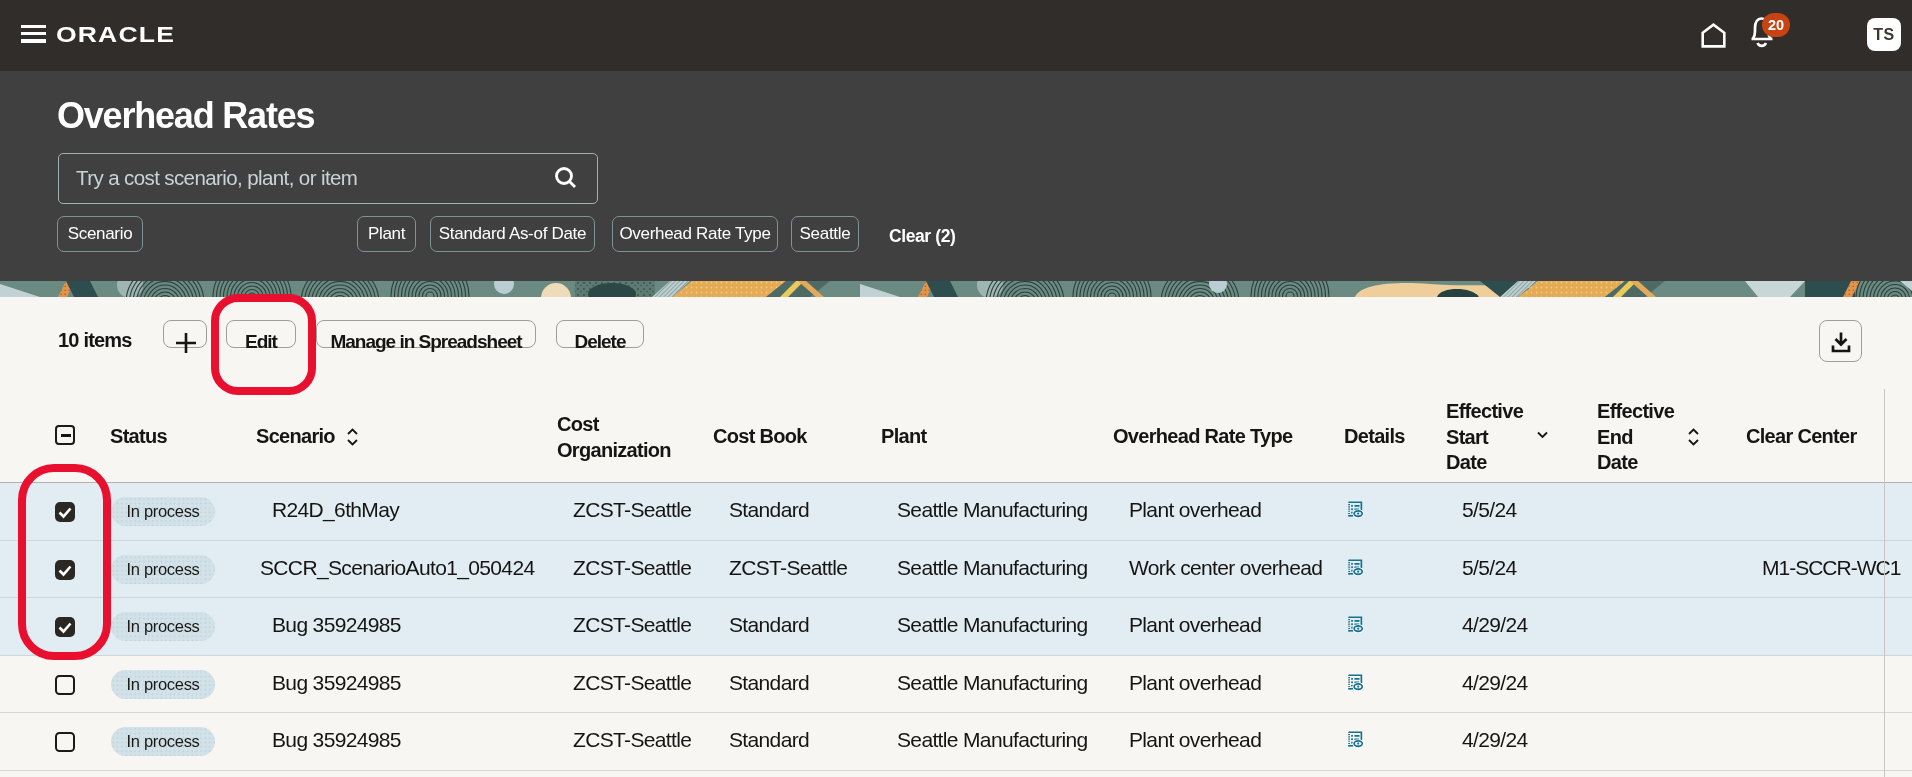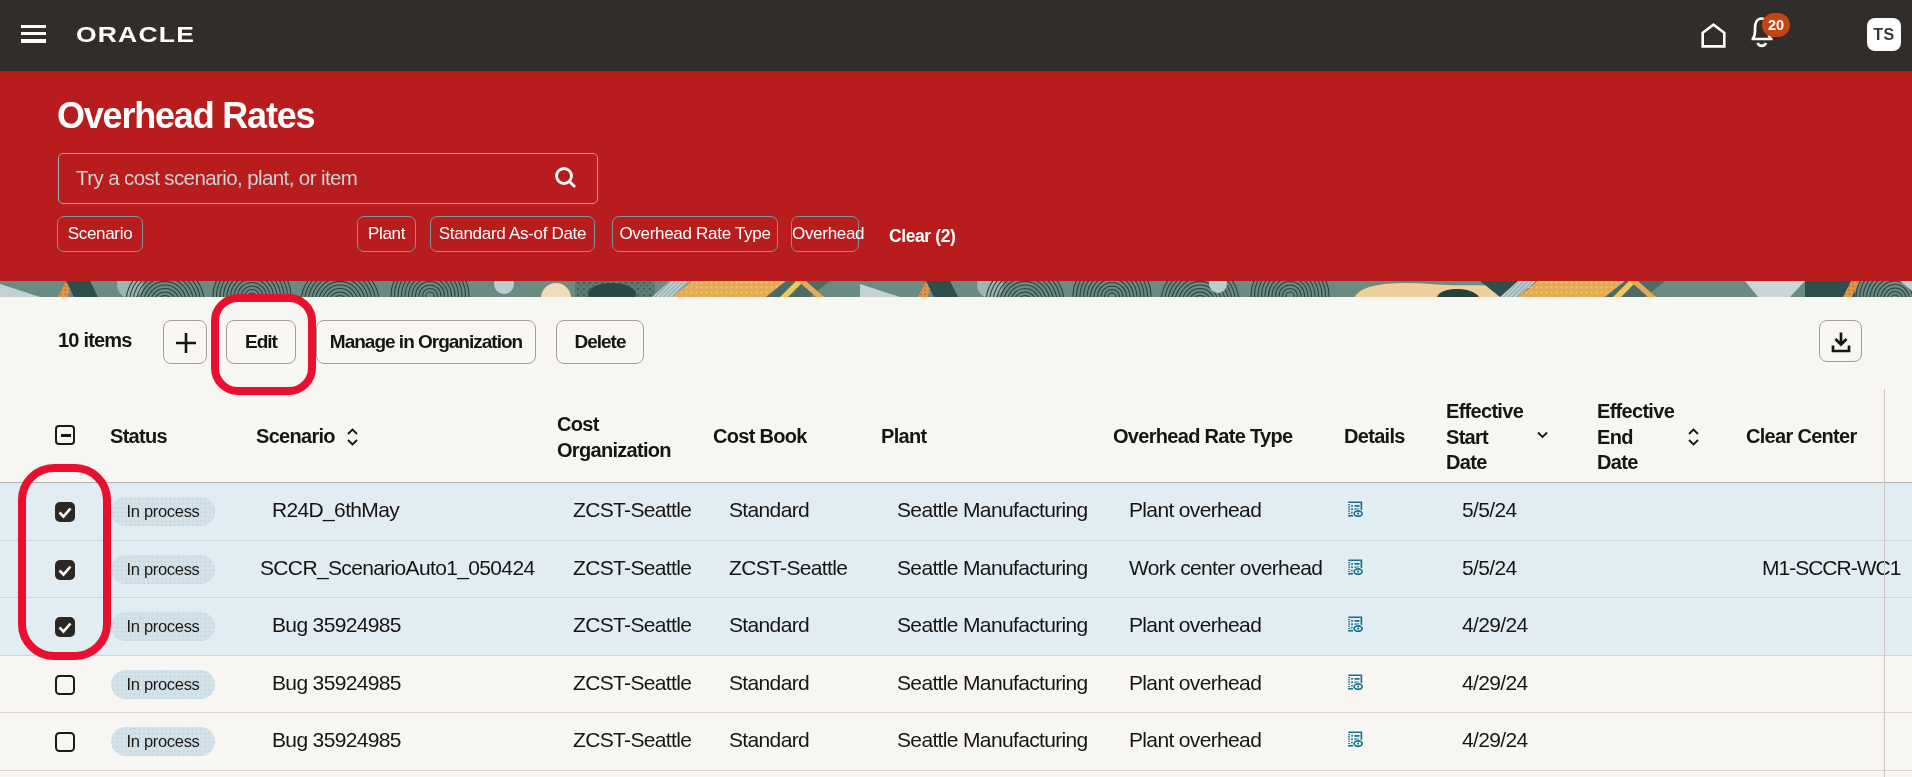--- a/index.html
+++ b/index.html
@@ -3,45 +3,45 @@
 <meta charset="utf-8">
 <style>
   * { margin:0; padding:0; box-sizing:border-box; }
   html,body { width:1912px; height:777px; overflow:hidden; }
   body { font-family:"Liberation Sans", sans-serif; background:#f8f6f3; position:relative; }
 
   
   .topbar { position:absolute; left:0; top:0; width:1912px; height:71px; background:#312d2a; }
   .burger { position:absolute; left:21px; top:25px; width:25px; height:18px; }
   .burger div { height:3.3px; background:#fff; margin-bottom:3.9px; }
-  .logo { position:absolute; left:76px; top:21px; }
+  .logo { position:absolute; left:56px; top:21px; }
   .homeicon { position:absolute; left:1700px; top:21.5px; }
   .bellicon { position:absolute; left:1747px; top:12px; }
   .badge20 { position:absolute; left:1762px; top:13px; width:28px; height:24px; background:#c64413; border-radius:13px; color:#fff; font-size:14.5px; font-weight:bold; text-align:center; line-height:24px; }
   .avatar { position:absolute; left:1867px; top:18px; width:34px; height:33px; background:#fff; border-radius:8px; color:#3a3632; font-size:16px; font-weight:bold; text-align:center; line-height:33px; letter-spacing:.5px; }
 
   
-  .hero { position:absolute; left:0; top:71px; width:1912px; height:210px; background:#b91c1c; }
+  .hero { position:absolute; left:0; top:71px; width:1912px; height:210px; background:#404040; }
   .title { position:absolute; left:57px; top:24px; color:#fff; font-size:36px; font-weight:bold; letter-spacing:-1.2px; }
   .searchbox { position:absolute; left:58px; top:82px; width:540px; height:51px; border:1.5px solid #9fb2b3; border-radius:5px; }
   .searchbox .ph { position:absolute; left:17px; top:12px; font-size:20.5px; letter-spacing:-0.6px; color:#c9d4d5;text-align:center; }
   .chip { position:absolute; top:145px; height:36px; border:1px solid #7d9496; border-radius:7px; color:#fff; font-size:17px; letter-spacing:-0.3px; line-height:34px; text-align:center; }
   .chipactive { position:absolute; left:156px; top:142px; width:188px; height:42px; background:#fff; border-radius:9px; font-size:17px; letter-spacing:-0.3px; line-height:42px; white-space:nowrap; }
   .chipactive .lbl { color:#595752; margin-left:12px; }
   .chipactive .val { color:#161513; font-weight:bold; }
   .chipactive .sep { display:inline-block; width:1px; height:19px; background:#c5c3c0; margin:0 11px 0 10px; vertical-align:-4px; }
   .clear1 { position:absolute; left:889px; top:155px; color:#fff; font-size:17.5px; font-weight:bold; letter-spacing:-0.4px; }
 
   
   .strip { position:absolute; left:0; top:281px; width:1912px; height:16px; }
 
   
   .toolbar { position:absolute; left:0; top:299px; width:1912px; height:100px; }
   .items { position:absolute; left:58px; top:30px; font-size:20px; font-weight:bold; letter-spacing:-0.8px; color:#161513; }
-  .btn { position:absolute; top:21px; height:44px; border:1.2px solid #a19d99; border-radius:8px; background:transparent; color:#161513; font-size:19px; font-weight:bold; letter-spacing:-1px; text-align:center; line-height:41px; }
+  .btn { position:absolute; top:21px; height:28px; border:1.2px solid #a19d99; border-radius:8px; background:transparent; color:#161513; font-size:19px; font-weight:bold; letter-spacing:-1px; text-align:center; line-height:41px; }
   #btnplus { left:163px; width:44px; }
   #btnedit { left:226px; width:70px; }
   #btnmanage { left:316px; width:220px; }
   #btndelete { left:556px; width:88px; }
   #btndl { left:1819px; width:43px; height:42px; }
 
   
   .thead { position:absolute; left:0; top:399px; width:1912px; height:84px; border-bottom:1px solid #b5b2af; }
   .th { position:absolute; color:#161513; font-size:20px; font-weight:bold; letter-spacing:-0.7px; line-height:25.5px; white-space:nowrap; }
   .rows { position:absolute; left:0; top:483px; width:1912px; }
@@ -91,21 +91,21 @@
     <span class="ph">Try a cost scenario, plant, or item</span>
     <svg style="position:absolute;right:18px;top:11px" width="26" height="26" viewBox="0 0 26 26" fill="none" stroke="#fff" stroke-width="2.8">
       <circle cx="11" cy="11" r="7.5"></circle>
         <path d="M16.5 16.5 L22 22"></path>
     </svg>
   </div>
   <div class="chip" style="left:57px; width:86px;">Scenario</div>
   <div class="chip" style="left:357px; width:59px;">Plant</div>
   <div class="chip" style="left:430px; width:165px;">Standard As-of Date</div>
   <div class="chip" style="left:612px; width:166px;">Overhead Rate Type</div>
-  <div class="chip" style="left:791px; width:68px;">Overhead</div>
+  <div class="chip" style="left:791px; width:68px;">Seattle</div>
   <div class="clear1">Clear (2)</div>
 </div>
 
 <svg class="strip" width="1912" height="16" viewBox="0 0 1912 16" preserveAspectRatio="none">
   <defs>
     <g id="fp">
         <g fill="none" stroke="#2c403c" stroke-width="1.1">
       <circle cx="0" cy="22" r="4"></circle>
           <circle cx="0" cy="22" r="7.5"></circle>
           <circle cx="0" cy="22" r="11"></circle>
@@ -180,21 +180,21 @@
 </svg>
 
 <div class="toolbar">
   <div class="items">10 items</div>
   <div class="btn" id="btnplus">
       <svg width="22" height="22" viewBox="0 0 22 22" stroke="#161513" stroke-width="2.6" style="position:absolute;left:10.5px;top:11px">
         <path d="M11 1 V21 M1 11 H21"></path>
       </svg>
     </div>
   <div class="btn" id="btnedit">Edit</div>
-  <div class="btn" id="btnmanage">Manage in Organization</div>
+  <div class="btn" id="btnmanage">Manage in Spreadsheet</div>
   <div class="btn" id="btndelete">Delete</div>
   <div class="btn" id="btndl">
       <svg width="24" height="24" viewBox="0 0 24 24" fill="none" stroke="#161513" stroke-width="2.7" style="position:absolute;left:9px;top:9px">
         <path d="M12 2.5 V13.5 M6.5 9 L12 14.5 L17.5 9 M4 15.5 V21 H20 V15.5"></path>
       </svg>
     </div>
 </div>
 
 <div class="thead">
   <div class="cbx off" style="top:26px; border-radius:4px;">

